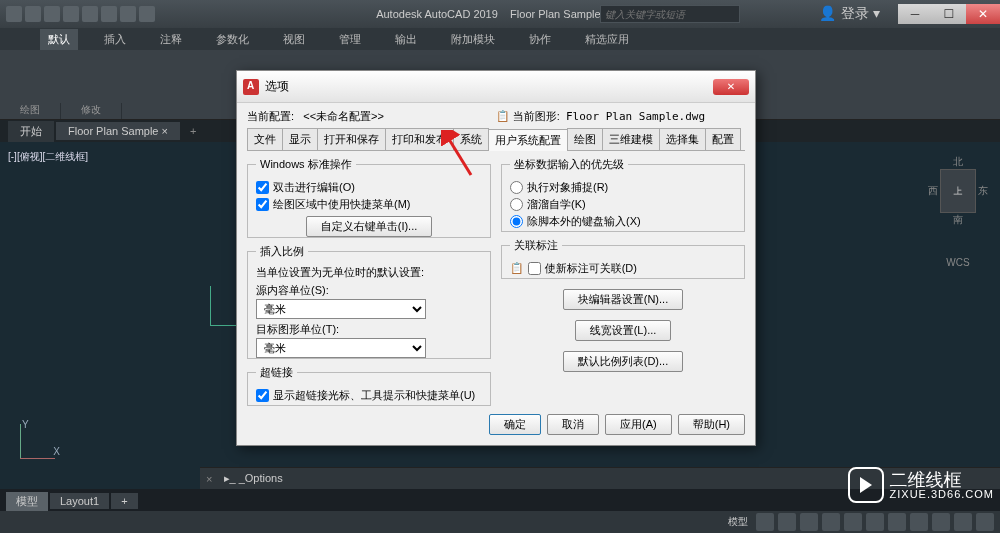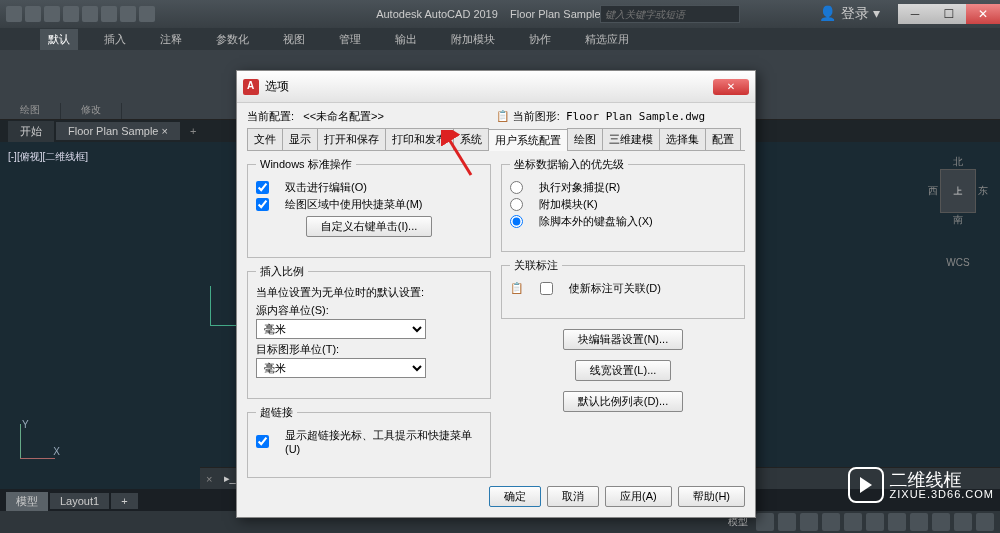--- a/index.html
+++ b/index.html
@@ -75,23 +75,23 @@
 .dlg-profile-r { flex: 1; }
 .dlg-drawing-name { font-family: monospace; }
 
 .dlg-tabs { display: flex; border-bottom: 1px solid #aaa; font-size: 11px; flex-wrap: nowrap; }
 .dlg-tab { padding: 3px 6px; border: 1px solid #aaa; border-bottom: none; background: #e8e8e8; margin-right: -1px; cursor: pointer; white-space: nowrap; }
 .dlg-tab.active { background: #f8f8f8; position: relative; top: 1px; }
 
 .dlg-content { display: flex; gap: 10px; padding-top: 6px; }
 .dlg-col { flex: 1; display: flex; flex-direction: column; gap: 6px; }
 
-fieldset { border: 1px solid #bbb; padding: 6px 8px 20px; font-size: 11px; }
+fieldset { border: 1px solid #bbb; padding: 6px 8px 0; font-size: 11px; }
 legend { font-size: 11px; padding: 0 4px; }
-.chk-row { display: flex; align-items: center; gap: 16px; margin: 2px 0; }
+.chk-row { display: flex; align-items: center; gap: 4px; margin: 2px 0; }
 .chk-row input[type=checkbox], .chk-row input[type=radio] { width: 13px; height: 13px; }
 .btn { display: inline-block; padding: 2px 14px; border: 1px solid #888; background: linear-gradient(#fdfdfd,#e4e4e4); font-size: 11px; cursor: pointer; border-radius: 2px; }
 .btn-center { text-align: center; margin-top: 4px; }
 .sel { width: 170px; height: 20px; border: 1px solid #888; background: #fff; font-size: 11px; padding: 1px 3px; }
 .field-label { font-size: 11px; margin: 3px 0 1px; }
 
 .dlg-footer { display: flex; justify-content: flex-end; gap: 6px; padding: 8px 0 0; }
 .btn-ok { border-color: #2a7ab0; }
 
 
@@ -272,21 +272,21 @@
 
       <div class="dlg-col">
         <fieldset>
           <legend>坐标数据输入的优先级</legend>
           <div class="chk-row">
               <input type="radio" name="coord" style="">
               <span>执行对象捕捉(R)</span>
             </div>
           <div class="chk-row">
               <input type="radio" name="coord" style="">
-              <span>附加模块(K)</span>
+              <span>溜溜自学(K)</span>
             </div>
           <div class="chk-row">
               <input type="radio" name="coord" checked="" style="">
               <span>除脚本外的键盘输入(X)</span>
             </div>
         </fieldset>
 
         <fieldset>
           <legend>关联标注</legend>
           <div class="chk-row">📋<input type="checkbox" style=""><span>使新标注可关联(D)</span></div>

